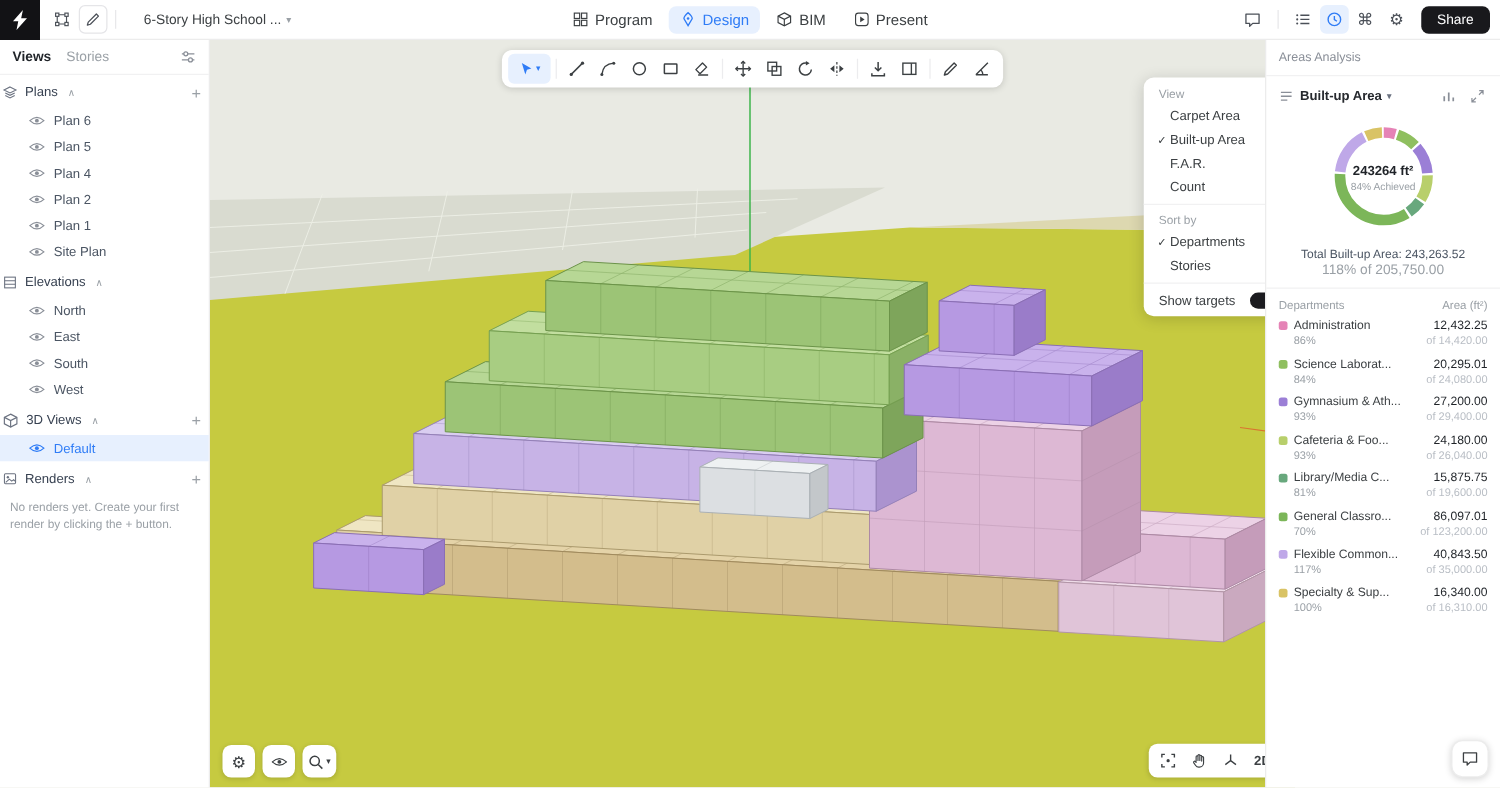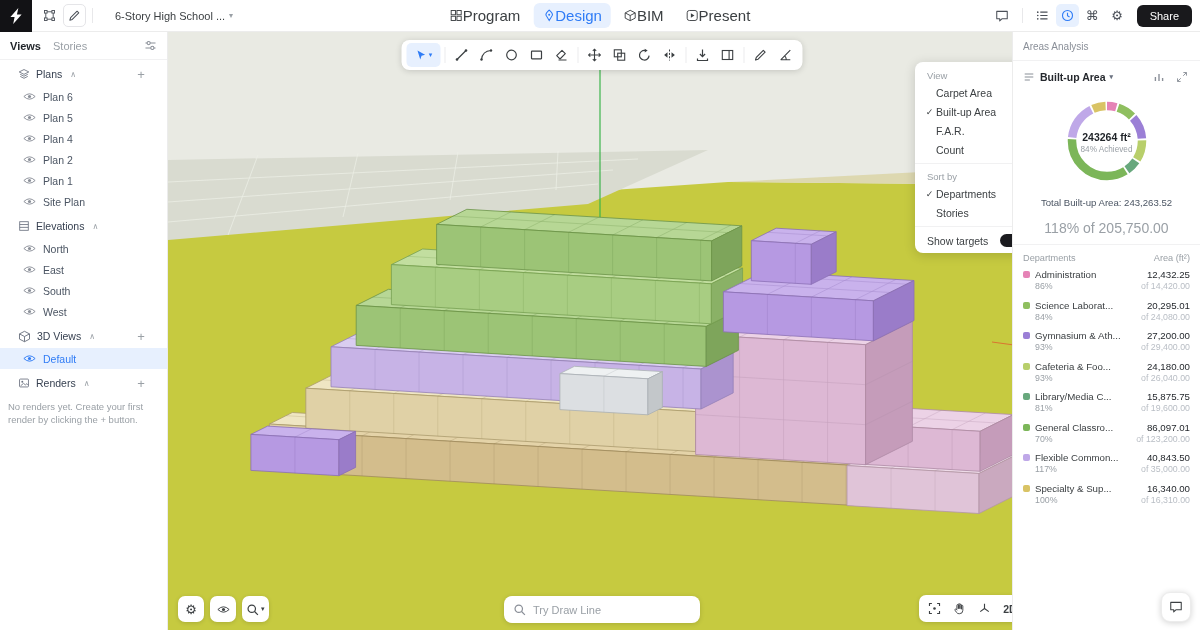--- a/index.html
+++ b/index.html
@@ -12,31 +12,31 @@
 .header{position:absolute;top:0;left:0;right:0;height:32px;background:#fff;border-bottom:1px solid #ececec;display:flex;align-items:center;z-index:40}
 .logo{width:32px;height:32px;background:#121215;display:flex;align-items:center;justify-content:center;flex:0 0 auto}
 .htools{display:flex;align-items:center;margin-left:6px;gap:2px}
 .hbtn{height:23px;min-width:23px;border-radius:5px;display:flex;align-items:center;justify-content:center;color:#4b5058;padding:0 3px}
 .hbtn.boxed{border:1px solid #e5e5e8}
 .hbtn.hactive{background:#e7f0fe;color:#2f7cf6}
 .divv{width:1px;height:15px;background:#e8e8ea;margin:0 6px;display:inline-block}
 .title{font-size:11px;color:#3c4043;margin-left:16px;display:flex;align-items:center;gap:4px;cursor:pointer}
 .title .chev{color:#9aa0a6;font-size:8px}
 .tabs{position:absolute;left:50%;transform:translateX(-50%);display:flex;gap:4px;align-items:center}
-.tab{display:flex;align-items:center;padding:4px 9px;border-radius:6px;font-size:15px;color:#3c4043}
+.tab{display:flex;gap:5px;align-items:center;padding:4px 9px;border-radius:6px;font-size:12px;color:#3c4043}
 .tab.active{background:#e7f0fe;color:#2f7cf6}
 .hright{margin-left:auto;display:flex;align-items:center;gap:2px;padding-right:8px}
 .share{background:#19191c;color:#fff;font-size:11px;padding:5px 13px;border-radius:6px;margin-left:6px}
 
 .sidebar{position:absolute;top:32px;left:0;width:168px;bottom:0;background:#fff;border-right:1px solid #ececec;z-index:30}
 .stabs{display:flex;align-items:center;height:28px;border-bottom:1px solid #f1f1f2;padding:0 10px;gap:12px}
 .stab{font-size:11px;color:#9aa0a6;cursor:pointer}
 .stab.active{color:#1f2328;font-weight:bold}
 .sfilter{margin-left:auto;color:#8a8f98;cursor:pointer;display:inline-flex}
-.section-h{display:flex;align-items:center;height:24px;padding:0 18px;color:#374151;font-size:10.5px;gap:6px;margin-top:2px;cursor:pointer}
+.section-h{display:flex;align-items:center;height:24px;padding:0 2px;color:#374151;font-size:10.5px;gap:6px;margin-top:2px;cursor:pointer}
 .section-h .ic{color:#6b7280}
 .caret{font-size:8px;color:#9aa0a6;margin-left:2px}
 .addb{margin-left:auto;color:#9aa0a6;font-size:13px;line-height:1;width:16px;height:16px}
 .itm{display:flex;align-items:center;height:21px;padding:0 10px 0 23px;gap:7px;font-size:10.5px;color:#4b5563;cursor:pointer}
 .itm .ic{color:#8a8f98}
 .itm.sel{background:#e7f0fe;color:#2f7cf6}
 .itm.sel .ic{color:#2f7cf6}
 .empty{padding:5px 14px 0 8px;font-size:9.5px;line-height:1.4;color:#9aa0a6}
 
 .canvas{position:absolute;top:32px;left:168px;width:868px;height:598px;overflow:hidden;background:#e9eae3}
@@ -72,21 +72,21 @@
 .psel .ic{color:#8a8f98}
 .pseldd{display:flex;align-items:center;gap:4px;font-size:10.5px;font-weight:bold;color:#26292e;cursor:pointer}
 .pseldd .chev{font-size:7px;color:#6b7280}
 .pricons{margin-left:auto;display:flex;gap:7px;color:#8a8f98}
 .donutwrap{position:relative;width:88px;margin:12px auto 0}
 .dcenter{position:absolute;inset:0;display:flex;flex-direction:column;align-items:center;justify-content:center;text-align:center}
 .dv{font-size:10.5px;font-weight:bold;color:#1f2328}
 .ds{font-size:8.2px;color:#9aa0a6;margin-top:2px}
 .totals{margin-top:10px;text-align:center}
 .t1{font-size:9.6px;color:#4b5563}
-.t2{font-size:14px;color:#9aa0a6;margin-top:12px}
+.t2{font-size:11px;color:#9aa0a6;margin-top:1px}
 .thead{display:flex;justify-content:space-between;margin:8px 0 2px;color:#9aa0a6;font-size:9.2px}
 .drow{padding:4px 0 4.5px;cursor:default}
 .r1{display:flex;align-items:center;gap:5px}
 .dot{width:7px;height:7px;border-radius:2px;flex:0 0 auto}
 .dname{font-size:9.7px;color:#3c4043;flex:1;white-space:nowrap;overflow:hidden}
 .dval{font-size:9.7px;color:#1f2328;white-space:nowrap}
 .r2{display:flex;justify-content:space-between;padding-left:12px;margin-top:1px}
 .dpct{font-size:8.8px;color:#9aa0a6}
 .dof{font-size:8.8px;color:#b9bec5}
 .chat{position:absolute;right:9px;bottom:8px;width:30px;height:30px;background:#fff;border:1px solid #ececec;border-radius:9px;box-shadow:0 1px 6px rgba(0,0,0,.18);display:flex;align-items:center;justify-content:center;z-index:50;color:#3c4043}
@@ -706,29 +706,20 @@
       <button class="cbtn">
         <span class="ic ">
           <svg viewBox="0 0 14 14" width="13" height="13">
             <circle cx="6.2" cy="6.2" r="4" stroke="currentColor" fill="none" stroke-width="1.3"></circle>
             <path d="M9.2 9.2 L12.8 12.8" stroke="currentColor" stroke-width="1.3"></path>
           </svg>
         </span>
         <span class="tchev">▾</span>
       </button>
     </div>
-  <div class="bsearch">
-    <span class="ic">
-        <svg viewBox="0 0 14 14" width="13" height="13">
-          <circle cx="6.2" cy="6.2" r="4" stroke="currentColor" fill="none" stroke-width="1.3"></circle>
-          <path d="M9.2 9.2 L12.8 12.8" stroke="currentColor" stroke-width="1.3"></path>
-        </svg>
-      </span>
-    <input placeholder="Try Draw Line" style="">
-  </div>
   <div id="brc" class="brc">
       <button class="gbtn">
         <span class="ic ">
           <svg viewBox="0 0 14 14" width="13" height="13">
             <path d="M1.6 4.2 V1.6 H4.2 M9.8 1.6 H12.4 V4.2 M12.4 9.8 V12.4 H9.8 M4.2 12.4 H1.6 V9.8" stroke="currentColor" fill="none" stroke-width="1.2"></path>
             <circle cx="7" cy="7" r="1.4" fill="currentColor"></circle>
           </svg>
         </span>
       </button>
       <button class="gbtn">

